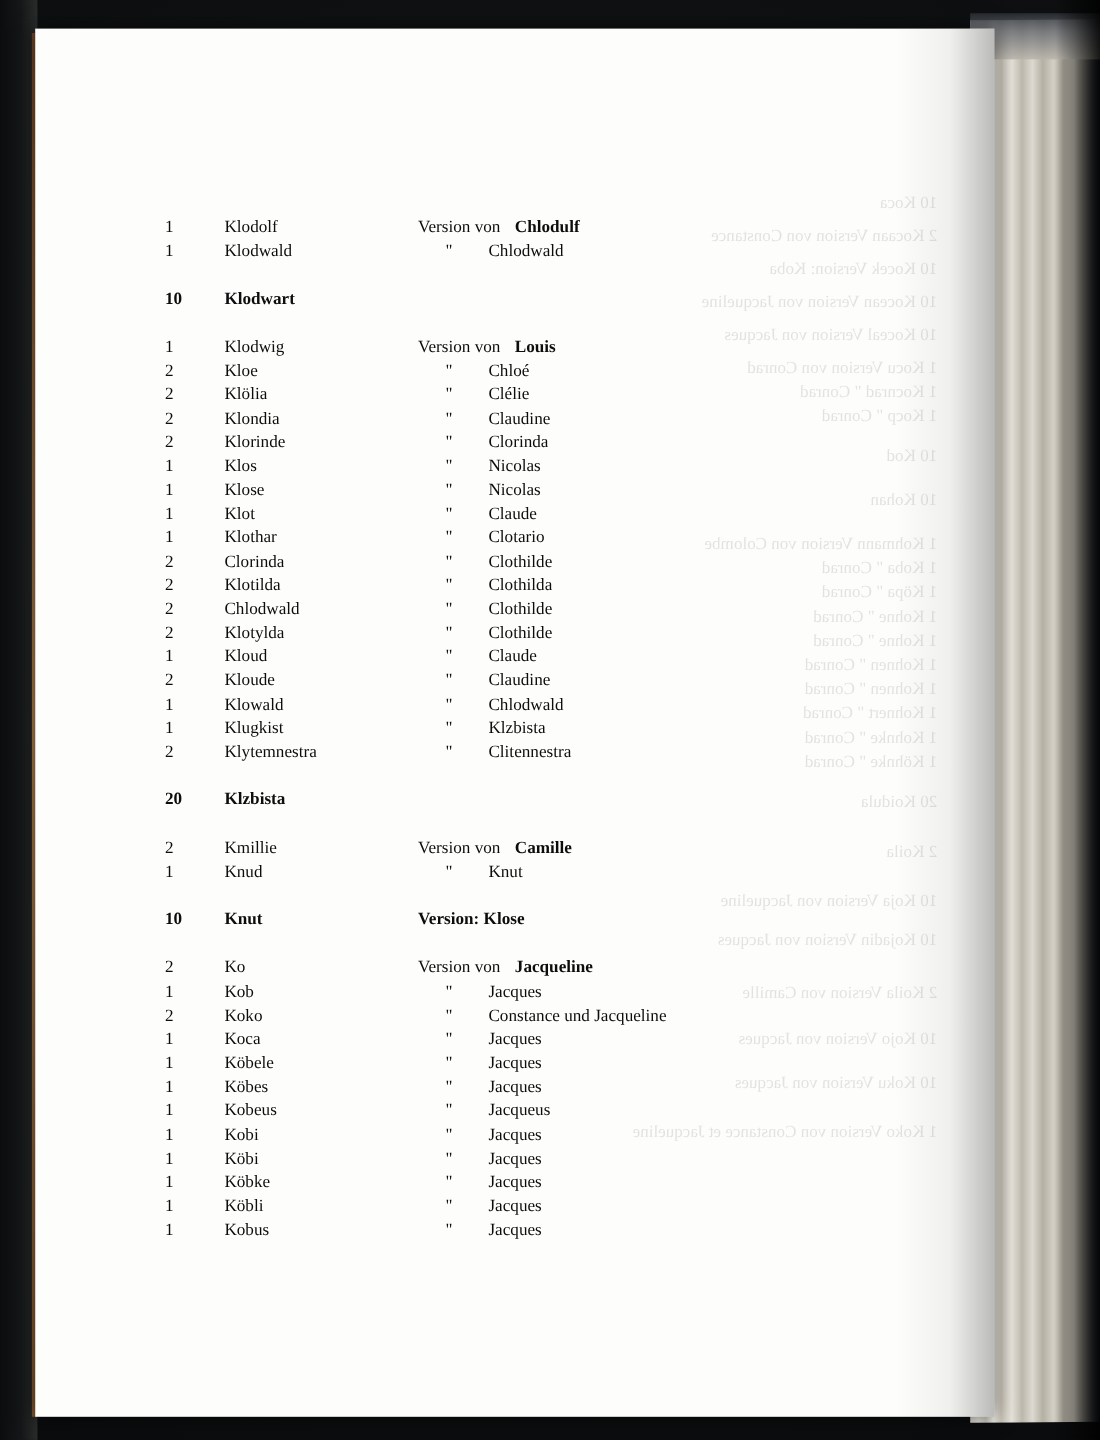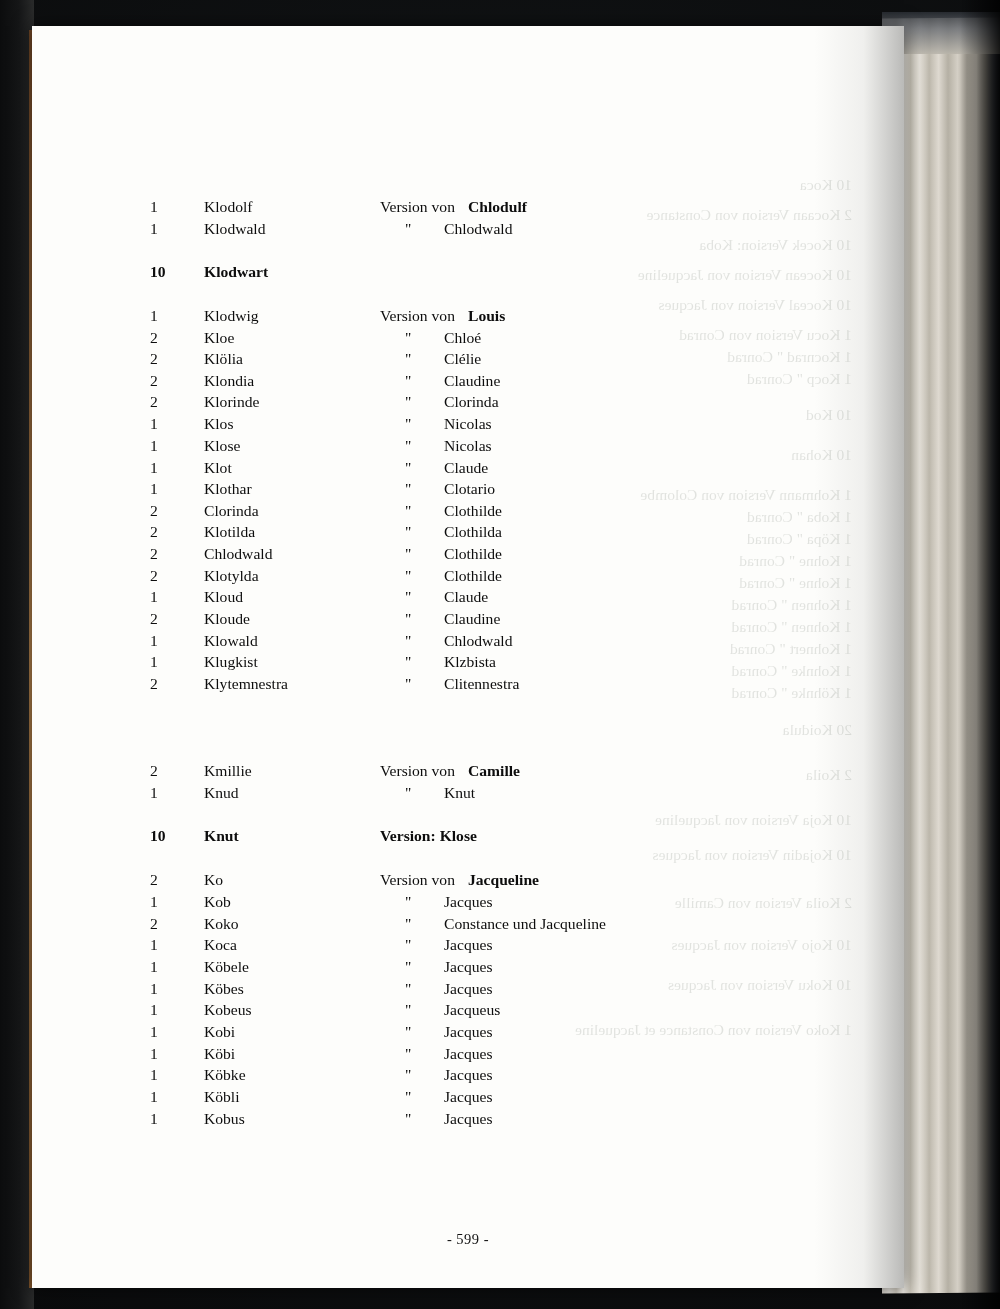--- a/index.html
+++ b/index.html
@@ -332,20 +332,24 @@
           <span class="col-name">Klugkist</span>
           <span class="col-ditto">"</span>
           <span class="col-target">Klzbista</span>
         </div>
         <div class="entry" style="top: 647px;">
           <span class="col-num">2</span>
           <span class="col-name">Klytemnestra</span>
           <span class="col-ditto">"</span>
           <span class="col-target">Clitennestra</span>
         </div>
+        <div class="entry bold" style="top: 690px;">
+          <span class="col-num">20</span>
+          <span class="col-name">Klzbista</span>
+        </div>
         <div class="entry" style="top: 734px;">
           <span class="col-num">2</span>
           <span class="col-name">Kmillie</span>
           <span class="col-ver">Version von</span>
           <span class="col-target-wide" style="left: 436px;">Camille</span>
         </div>
         <div class="entry" style="top: 756px;">
           <span class="col-num">1</span>
           <span class="col-name">Knud</span>
           <span class="col-ditto">"</span>
@@ -423,17 +427,16 @@
           <span class="col-target">Jacques</span>
         </div>
         <div class="entry" style="top: 1082px;">
           <span class="col-num">1</span>
           <span class="col-name">Kobus</span>
           <span class="col-ditto">"</span>
           <span class="col-target">Jacques</span>
         </div>
       </div>
 
-    <div class="folio">- 599 -</div>
   </div>
 
   <div class="spine-shadow"></div>
 </div>
 
 </body></html>

